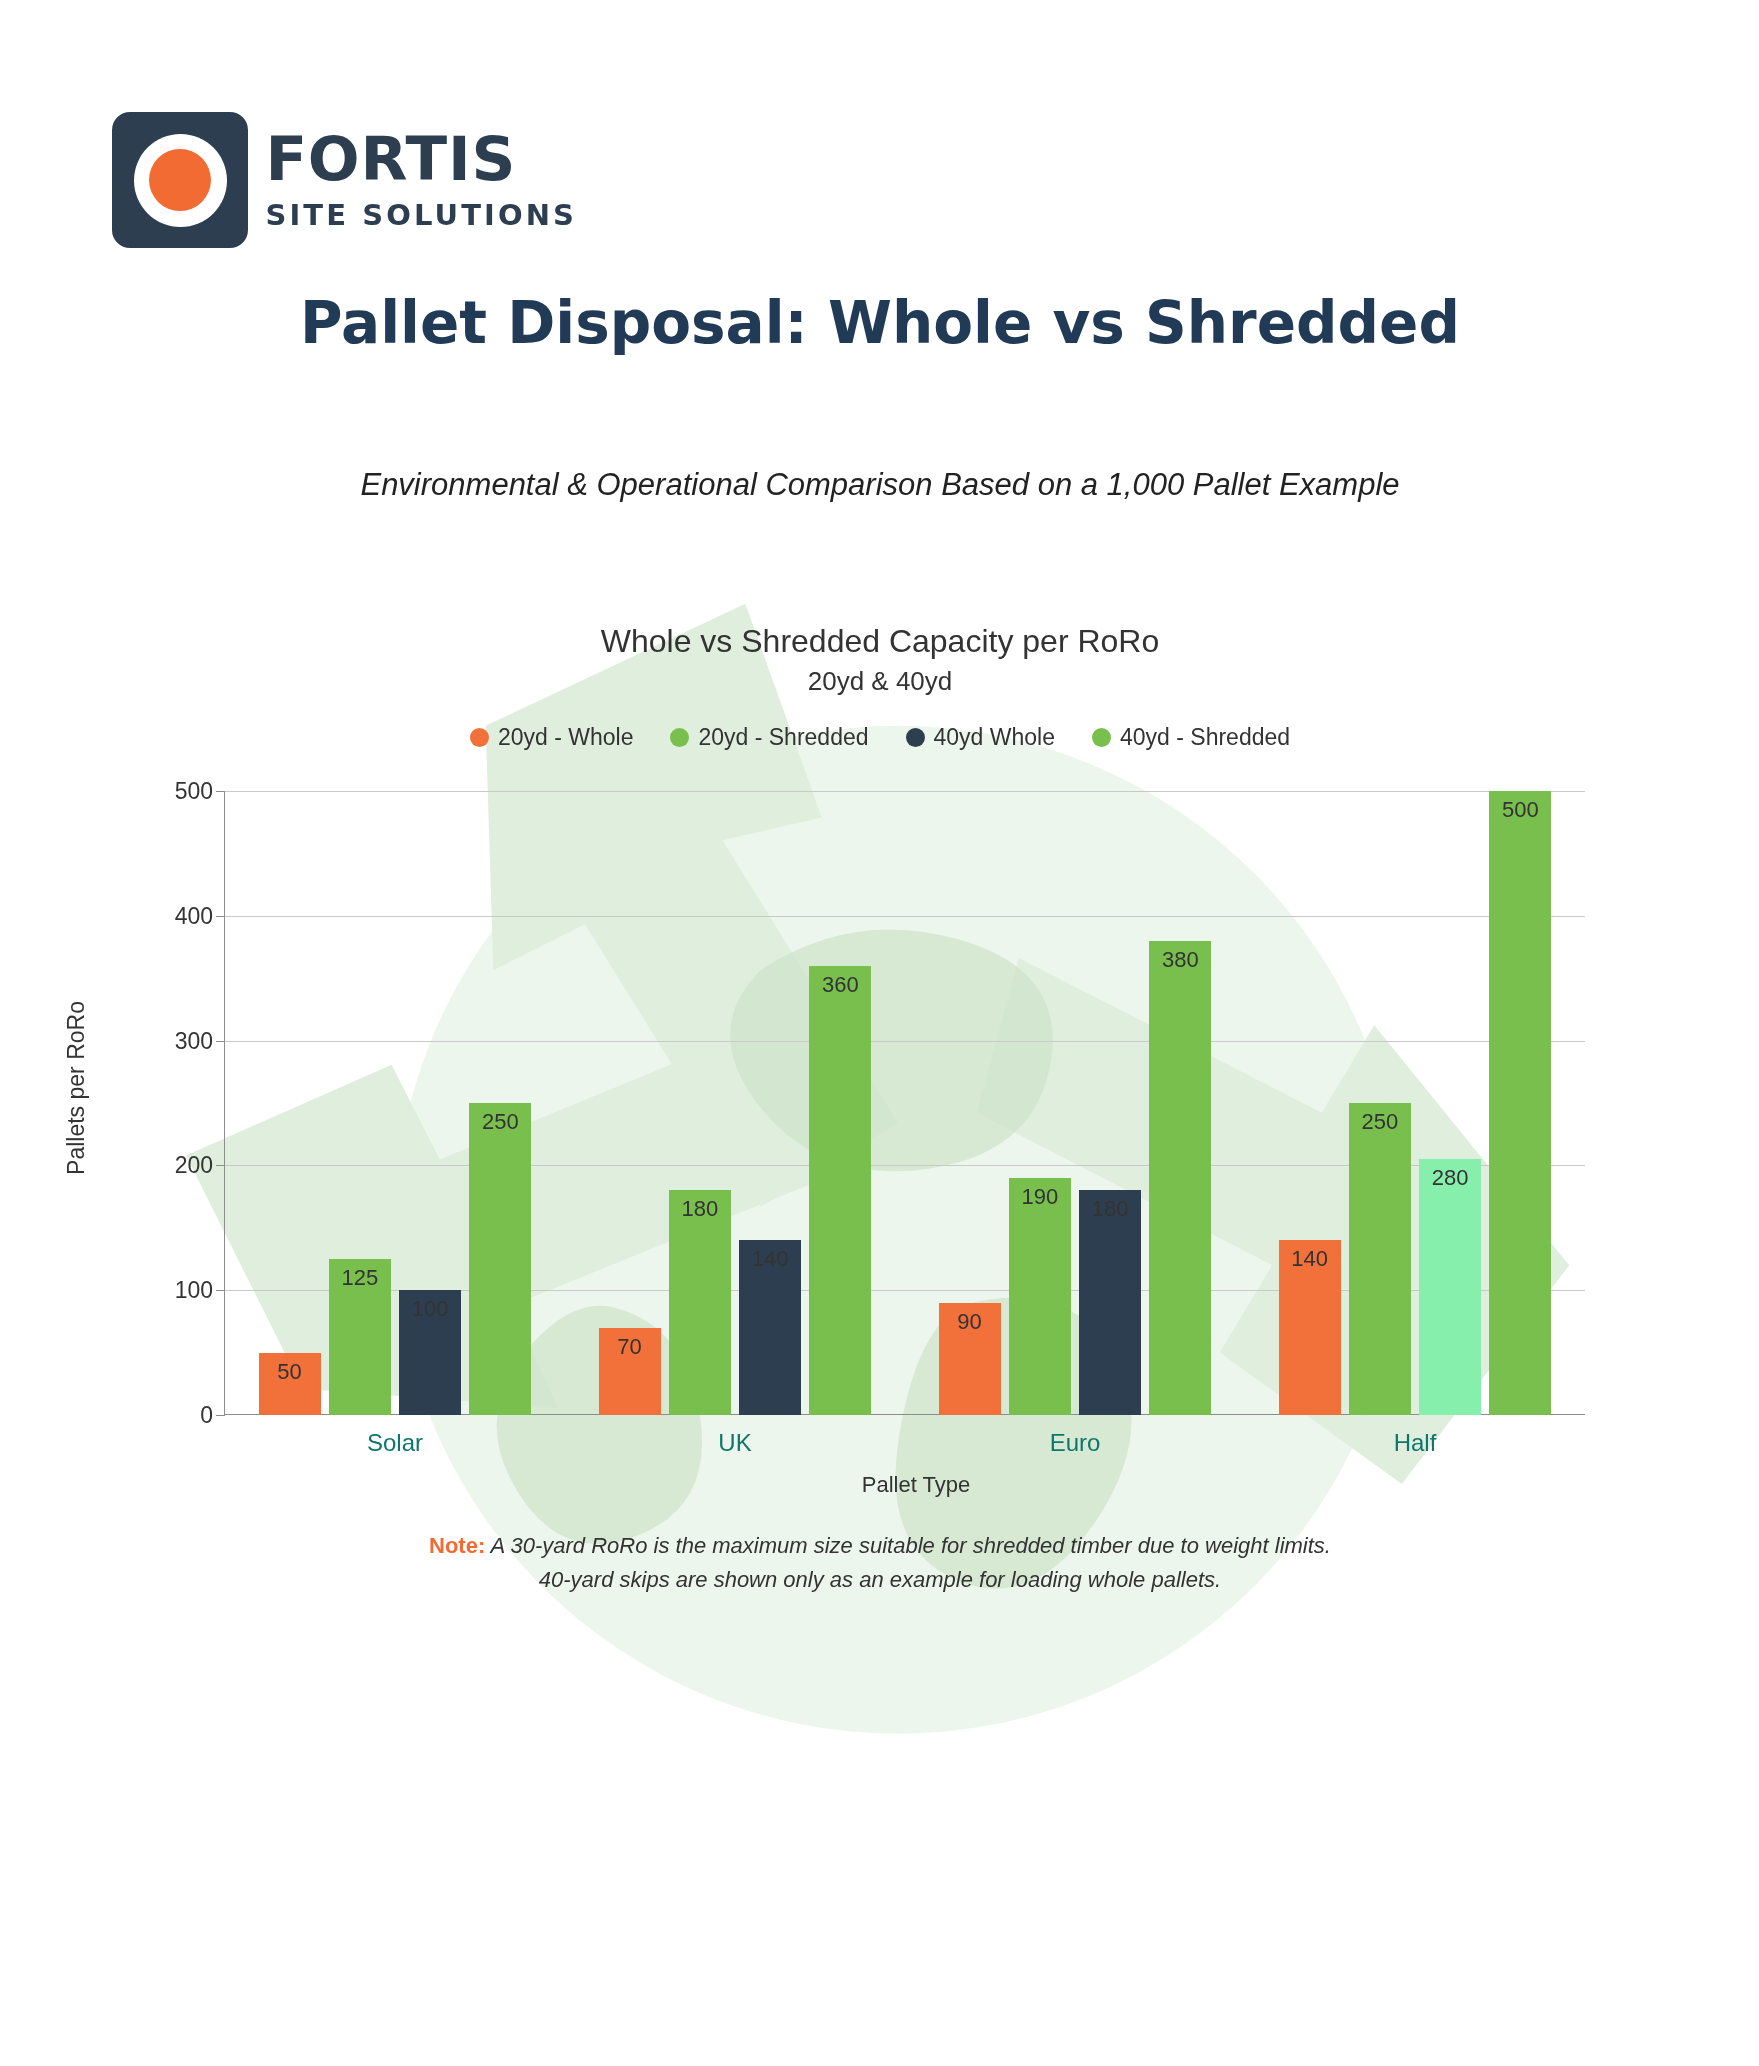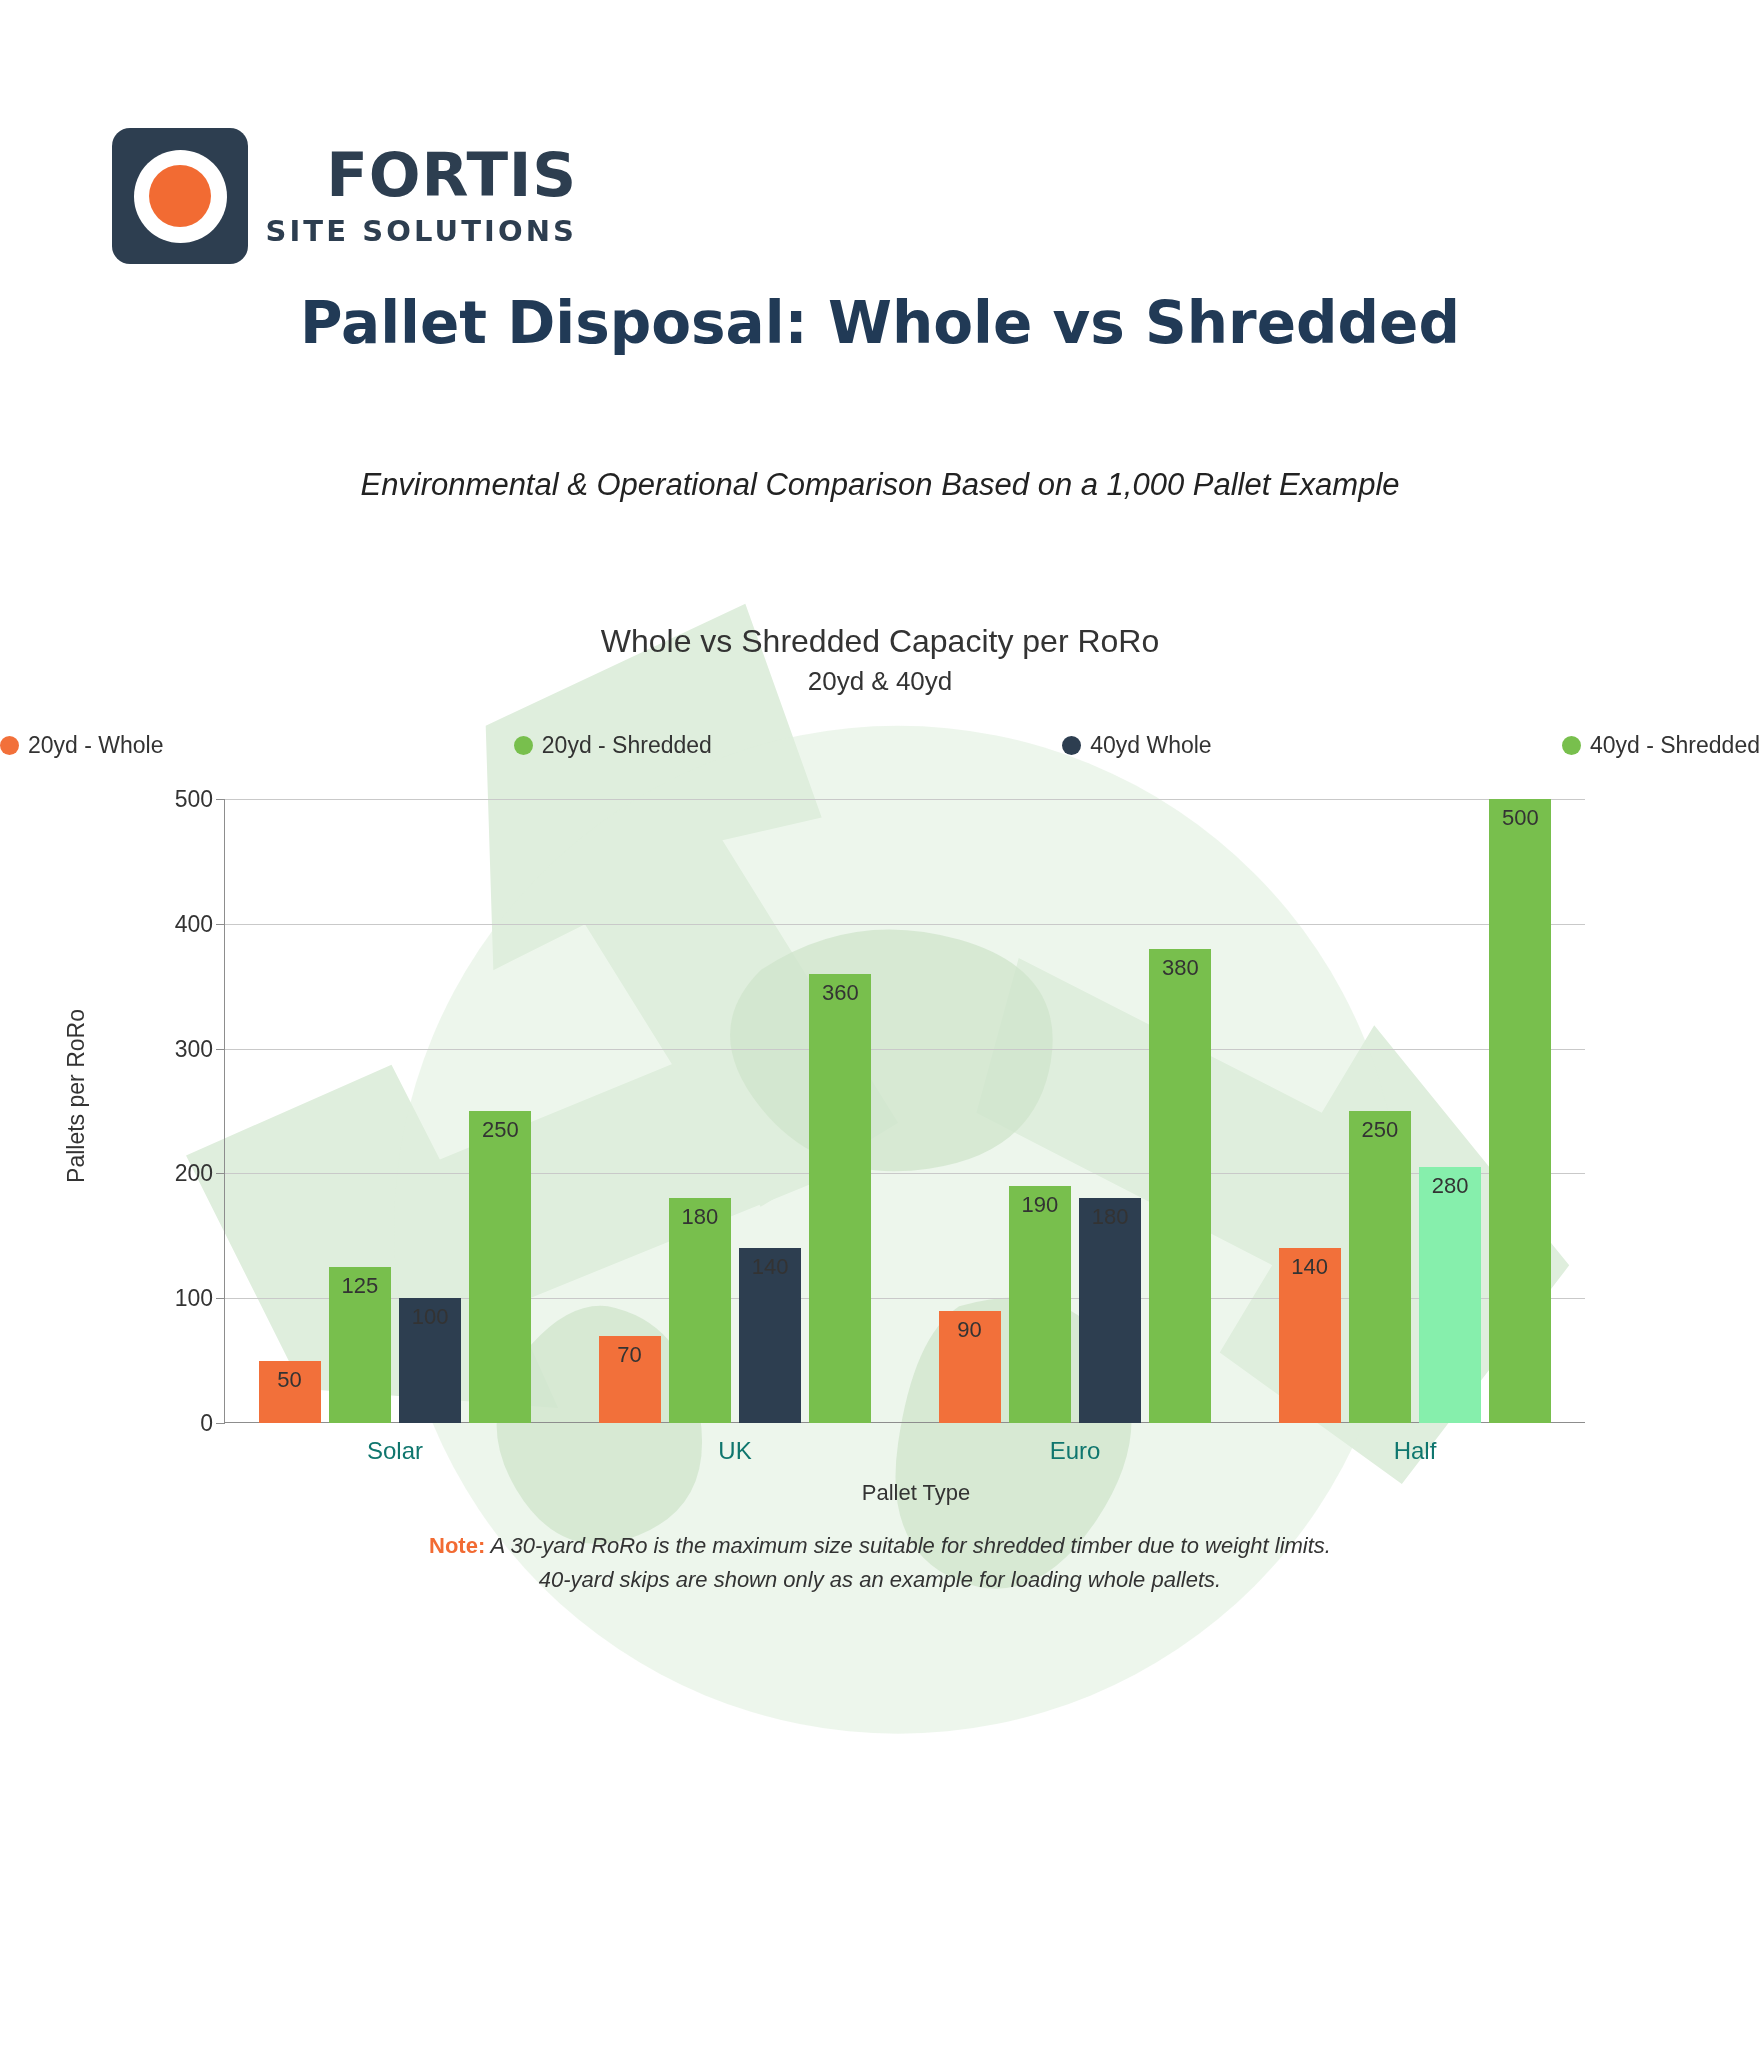--- a/index.html
+++ b/index.html
@@ -29,24 +29,23 @@
     position: relative;
     z-index: 2;
     width: 1760px;
     height: 2277px;
   }
 
   
   .logo-wrap {
     position: absolute;
     left: 112px;
-    top: 128px;
+    top: 112px;
     display: flex;
     align-items: center;
-    text-align: right;
   }
   .logo-mark {
     width: 136px;
     height: 136px;
     border-radius: 18px;
     background: #2d3e50;
     display: flex;
     align-items: center;
     justify-content: center;
     flex: 0 0 auto;
@@ -128,24 +127,24 @@
   }
   .chart-subtitle {
     text-align: center;
     font-size: 26px;
     color: #333333;
     margin-top: 6.6px;
   }
 
   .legend {
     display: flex;
-    justify-content: space-between;
+    justify-content: center;
     align-items: center;
     gap: 37px;
-    margin-top: 35px;
+    margin-top: 27px;
   }
   .legend-item {
     display: flex;
     align-items: center;
     gap: 9px;
   }
   .legend-swatch {
     width: 19px;
     height: 19px;
     border-radius: 50%;

